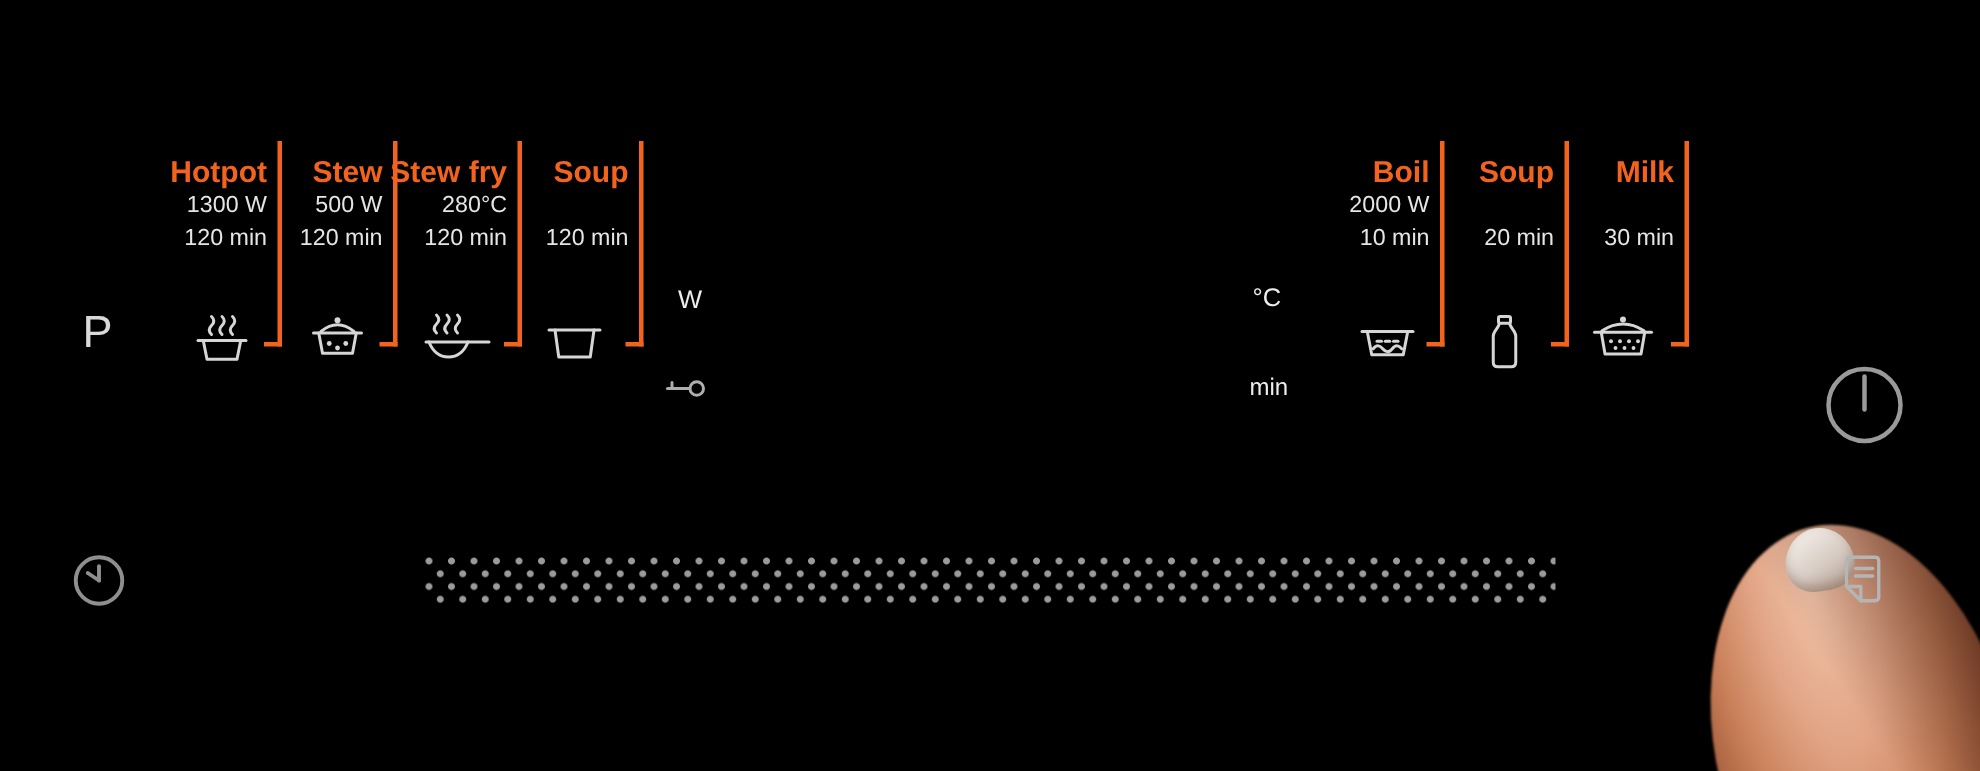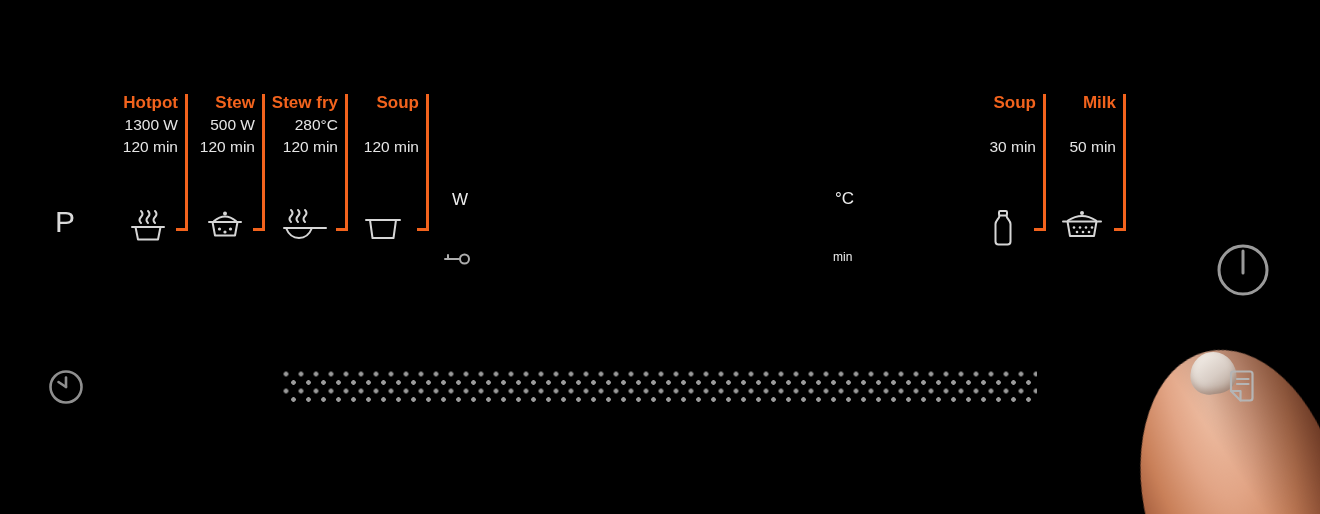--- a/index.html
+++ b/index.html
@@ -8,36 +8,36 @@
     font-family:"Liberation Sans",sans-serif;
   }
   
   .p-label{position:absolute;left:55px;top:205px;font-size:30px;color:#d9d9d9;}
 
   
   .mode{position:absolute;top:92px;width:96px;height:158px;}
   .m1{left:92px}.m2{left:169px}.m3{left:252px}.m4{left:333px}
   .m5{left:867px}.m6{left:950px}.m7{left:1030px}
   .mode-text{position:absolute;top:0;left:0;right:10px;text-align:right;}
-  .mode-label{height:22px;line-height:22px;font-size:17px;font-weight:700;color:#f2631d;}
+  .mode-label{height:22px;line-height:22px;font-size:20px;font-weight:700;color:#f2631d;margin-top:12px;}
   .mode-v{height:22px;line-height:22px;font-size:15.5px;color:#e5e5e5;}
   .bracket{position:absolute;right:0;top:2px;width:9px;height:134px;
     border-right:3px solid #f2631d;border-bottom:3px solid #f2631d;}
   .mode-key{position:absolute;top:116px;color:#d6d6d6;cursor:pointer;}
   .m1 .mode-key{left:36px}.m2 .mode-key{left:36px}.m3 .mode-key{left:30px}
   .m4 .mode-key{left:30px}.m5 .mode-key{left:38px}.m6 .mode-key{left:43px}
   .m7 .mode-key{left:30px}
   .mode-key svg{display:block;}
   svg{stroke-linecap:round;stroke-linejoin:round;}
 
   
   .unit{position:absolute;color:#ededed;font-size:17px;}
   .unit-w{left:452px;top:190px;}
   .unit-c{left:835px;top:189px;}
-  .unit-min{left:833px;top:250px;font-size:12px;}
+  .unit-min{left:833px;top:250px;font-size:16px;}
 
   
   .keylock{position:absolute;left:443px;top:250px;color:#aeaeae;}
   .power-btn{position:absolute;left:1215px;top:242px;color:#9a9a9a;cursor:pointer;}
   .clock-btn{position:absolute;left:47px;top:368px;color:#8f8f8f;cursor:pointer;}
   .doc-btn{position:absolute;left:1224px;top:367px;color:#b5b5b5;cursor:pointer;z-index:6;}
 
   
   .slider{
     position:absolute;left:283px;top:370px;width:754px;height:34px;cursor:pointer;
@@ -143,41 +143,59 @@
     </div>
     <div class="bracket"></div>
     <div class="mode-key">
       <svg width="40" height="38" viewBox="0 0 40 38" fill="none" stroke="currentColor" stroke-width="2">
         <line x1="3" y1="12" x2="37" y2="12"></line>
         <path d="M7 12 l2.5 18 h21 l2.5 -18"></path>
       </svg>
     </div>
   </div>
 
+  <div class="mode m5">
+    <div class="mode-text">
+      <div class="mode-label">Boil</div>
+      <div class="mode-v">2000 W</div>
+      <div class="mode-v">10 min</div>
+    </div>
+    <div class="bracket"></div>
+    <div class="mode-key">
+      <svg width="40" height="38" viewBox="0 0 40 38" fill="none" stroke="currentColor" stroke-width="2">
+        <line x1="3" y1="13" x2="37" y2="13"></line>
+        <path d="M6.5 13 l3 15.5 h21 l3 -15.5"></path>
+        <line x1="13" y1="19.5" x2="16" y2="19.5"></line>
+        <line x1="18.5" y1="19.5" x2="21.5" y2="19.5"></line>
+        <line x1="24" y1="19.5" x2="27" y2="19.5"></line>
+        <path d="M10.5 24.5 q3 -4 6.3 0 q3.3 4 6.4 0 q3 -4 6.3 0"></path>
+      </svg>
+    </div>
+  </div>
 
   <div class="mode m6">
     <div class="mode-text">
       <div class="mode-label">Soup</div>
       <div class="mode-v"></div>
-      <div class="mode-v">30 min</div>
+      <div class="mode-v">20 min</div>
     </div>
     <div class="bracket"></div>
     <div class="mode-key">
       <svg width="20" height="40" viewBox="0 0 20 40" fill="none" stroke="currentColor" stroke-width="2">
         <rect x="6" y="3" width="8" height="4.5" rx="1.2"></rect>
         <path d="M6.5 7.5 C6.5 10.5 2.5 12.5 2.5 16 L2.5 33.5 Q2.5 36.5 5.5 36.5 L14.5 36.5 Q17.5 36.5 17.5 33.5 L17.5 16 C17.5 12.5 13.5 10.5 13.5 7.5"></path>
       </svg>
     </div>
   </div>
 
   <div class="mode m7">
     <div class="mode-text">
       <div class="mode-label">Milk</div>
       <div class="mode-v"></div>
-      <div class="mode-v">50 min</div>
+      <div class="mode-v">30 min</div>
     </div>
     <div class="bracket"></div>
     <div class="mode-key">
       <svg width="44" height="38" viewBox="0 0 44 38" fill="none" stroke="currentColor" stroke-width="2">
         <circle cx="22" cy="5" r="2" fill="currentColor" stroke="none"></circle>
         <path d="M8 12.5 q14 -9 28 0"></path>
         <line x1="3" y1="13.5" x2="41" y2="13.5"></line>
         <path d="M7.5 13.5 l2.5 14.5 h24 l2.5 -14.5"></path>
         <circle cx="14" cy="19.5" r="1.3" fill="currentColor" stroke="none"></circle>
         <circle cx="20" cy="19.5" r="1.3" fill="currentColor" stroke="none"></circle>

